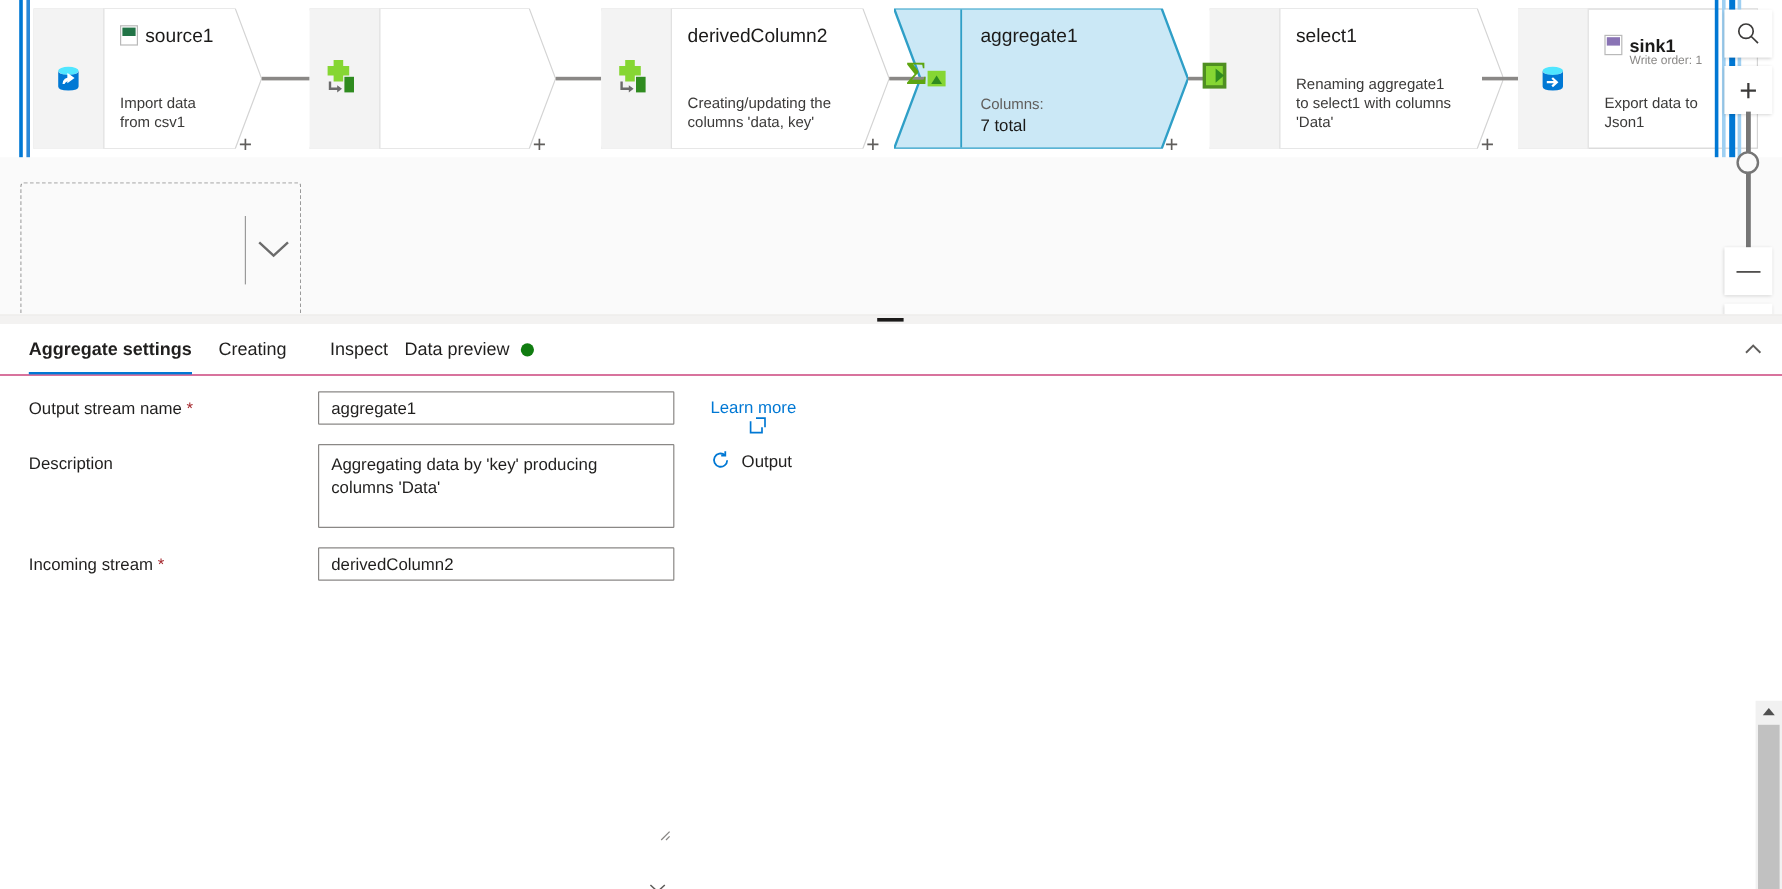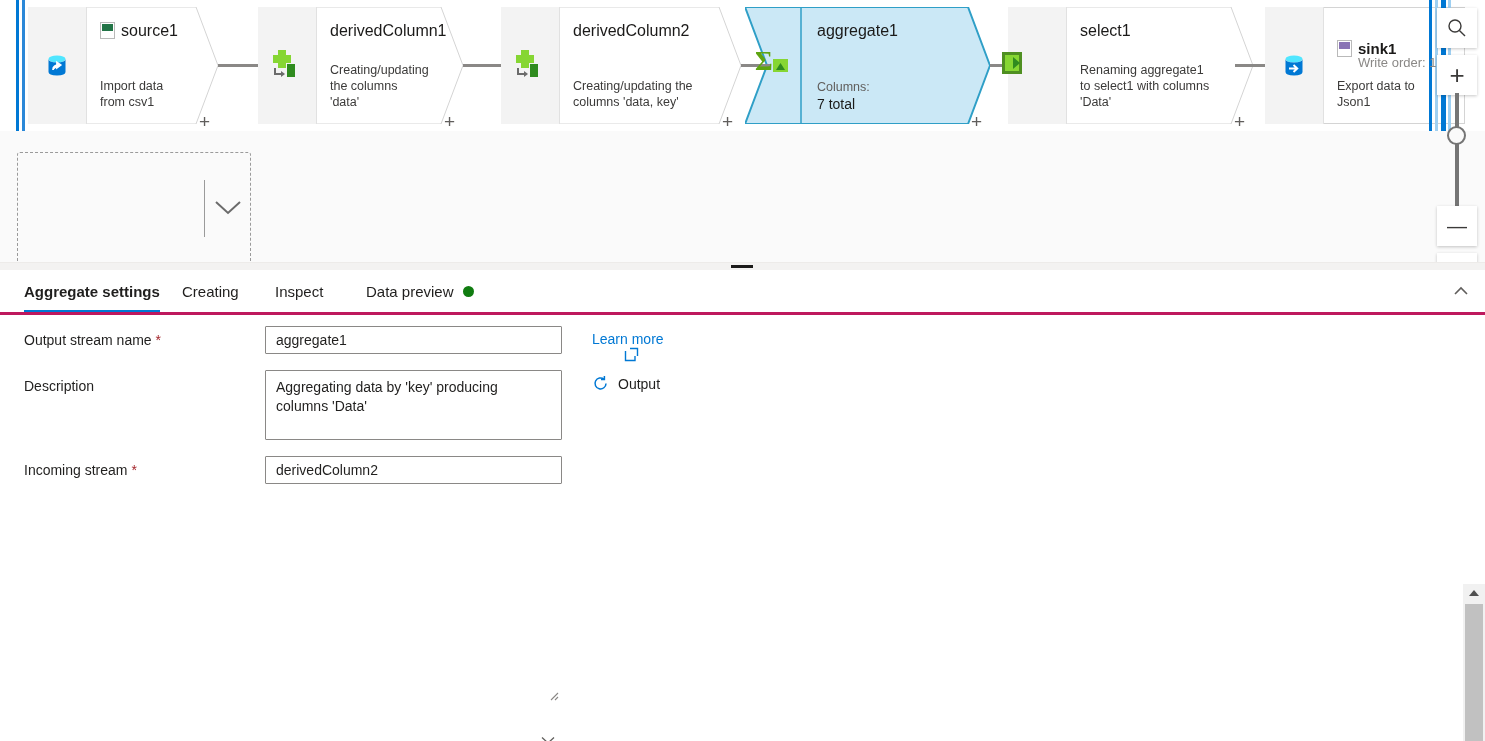--- a/index.html
+++ b/index.html
@@ -145,21 +145,21 @@
   }
 
   
   #panel {
     position: absolute; left: 0; top: 270px; width: 1485px; height: 471px;
     background: #ffffff;
   }
 
   #tabbar {
     position: absolute; left: 0; top: 0; width: 1485px; height: 42px;
-    border-bottom: 3px solid #be185d;
+    border-bottom: 1px solid #be185d;
   }
   .tab {
     position: absolute; top: 0; height: 42px;
     display: flex; align-items: center;
     font-size: 15px; color: #201f1e; cursor: default;
   }
   .tab.active { font-weight: 700; }
   .tab.active:after {
     content: ""; position: absolute; left: 0; right: 0; bottom: 0;
     height: 2px; background: #0078d4;
@@ -251,24 +251,20 @@
       <div class="plus">+</div>
     </div>
 
     <div class="connector" style="left:218px;width:40px;"></div>
 
     <div class="node" style="left:258px;width:205px;">
       <svg class="arrowshape" viewBox="0 0 205 117" preserveAspectRatio="none">
         <polygon points="0,0 183,0 205,58.5 183,117 0,117 22,58.5" fill="#ffffff" stroke="#d4d4d4" stroke-width="1"></polygon>
       </svg>
       <div class="icon-pane" style="left:0;width:58px;background:#f3f3f3;border-right:1px solid #e1e1e1;"></div>
-      <div class="label-pane">
-        <div class="title">derivedColumn1</div>
-        <div class="subtitle">Creating/updating the columns 'data'</div>
-      </div>
       <div class="plus">+</div>
     </div>
     <div class="tglyph" style="left:266px;">
       <svg width="34" height="34" viewBox="0 0 34 34">
         <path d="M12 3 h8 v5 h5 v8 h-5 v5 h-8 v-5 h-5 v-8 h5 z" fill="#86d633"></path>
         <rect x="21" y="17" width="8" height="13" fill="#2f8b1f"></rect>
         <path d="M9 21 v6 h8" stroke="#6b6b6b" stroke-width="2" fill="none"></path>
         <path d="M15 24 l4 3 -4 3 z" fill="#6b6b6b"></path>
       </svg>
     </div>
@@ -344,23 +340,23 @@
 
     <div class="node" style="left:1265px;width:200px;">
       <div class="body" style="background:#ffffff;border:1px solid #d4d4d4;box-sizing:border-box;"></div>
       <div class="icon-pane">
         <svg width="30" height="30" viewBox="0 0 30 30">
           <ellipse cx="15" cy="8" rx="8.5" ry="3.4" fill="#50e6ff"></ellipse>
           <path d="M6.5 8 L6.5 21 Q6.5 24.4 15 24.4 Q23.5 24.4 23.5 21 L23.5 8 Q23.5 11.4 15 11.4 Q6.5 11.4 6.5 8 Z" fill="#0078d4"></path>
           <path d="M10 17.5 h7 M14.5 14 l3.8 3.5 -3.8 3.5" stroke="#ffffff" stroke-width="1.9" fill="none"></path>
         </svg>
       </div>
-      <div class="label-pane" style="padding-top:32px;">
+      <div class="label-pane" style="padding-top:22px;">
         <div class="title" style="font-weight:700;font-size:15px;"><span class="json-badge"></span><span>sink1</span></div>
-        <div style="font-size:13px;color:#8a8886;margin-top:-3px;margin-left:21px;">Write order: 1</div>
+        <div style="font-size:10px;color:#8a8886;margin-top:-3px;margin-left:21px;">Write order: 1</div>
         <div class="subtitle">Export data to Json1</div>
       </div>
     </div>
 
     <div class="rail" style="left:1429px;background:#0078d4;"></div>
     <div class="rail" style="left:1435px;background:#9fd0f2;"></div>
     <div class="rail" style="left:1441px;background:#0078d4;width:5px;"></div>
     <div class="rail" style="left:1448px;background:#9fd0f2;"></div>
   </div>
 
@@ -401,21 +397,21 @@
   <div id="tabbar">
     <div class="tab active" style="left:24px;">
       <span>Aggregate settings</span>
     </div>
     <div class="tab" style="left:182px;">
       <span>Creating</span>
     </div>
     <div class="tab" style="left:275px;">
       <span>Inspect</span>
     </div>
-    <div class="tab" style="left:366px;">
+    <div class="tab" style="left:337px;">
       <span>Data preview</span>
       <span id="preview-dot"></span>
     </div>
     <div id="collapse-chev">
       <svg width="20" height="20" viewBox="0 0 20 20">
         <path d="M4 13 L10 7 L16 13" stroke="#605e5c" stroke-width="1.6" fill="none"></path>
       </svg>
     </div>
   </div>
 

